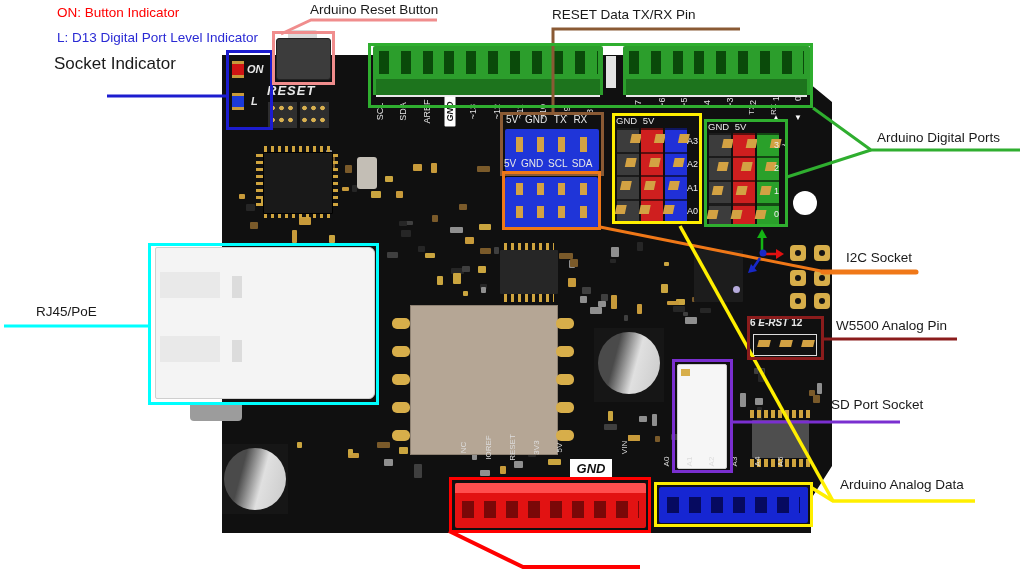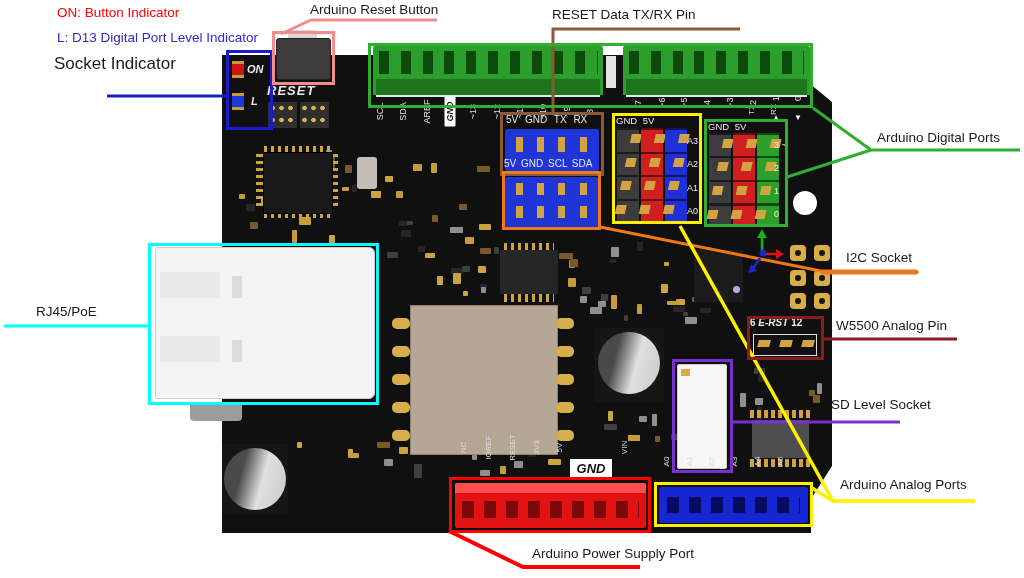--- a/index.html
+++ b/index.html
@@ -374,18 +374,17 @@
   <div class="abox" style="left: 654px; top: 482px; width: 159px; height: 45px; border-color: rgb(255, 239, 0);"></div>
 
   <div class="lbl" style="left: 57px; top: 5px; color: rgb(255, 0, 0);">ON: Button Indicator</div>
   <div class="lbl" style="left: 57px; top: 30px; color: rgb(42, 42, 212);">L: D13 Digital Port Level Indicator</div>
   <div class="lbl lbl-big" style="left:54px;top:56px;">Socket Indicator</div>
   <div class="lbl" style="left:310px;top:2px;">Arduino Reset Button</div>
   <div class="lbl" style="left:552px;top:7px;">RESET Data TX/RX Pin</div>
   <div class="lbl" style="left:877px;top:130px;">Arduino Digital Ports</div>
   <div class="lbl" style="left:846px;top:250px;">I2C Socket</div>
   <div class="lbl" style="left:836px;top:318px;">W5500 Analog Pin</div>
-  <div class="lbl" style="left:831px;top:397px;">SD Level Socket</div>
-  <div class="lbl" style="left:840px;top:477px;">Arduino Analog Ports</div>
+  <div class="lbl" style="left:831px;top:397px;">SD Port Socket</div>
+  <div class="lbl" style="left:840px;top:477px;">Arduino Analog Data</div>
   <div class="lbl" style="left:36px;top:304px;">RJ45/PoE</div>
-  <div class="lbl" style="left:532px;top:546px;">Arduino Power Supply Port</div>
 
 </div>
 
 </body></html>

